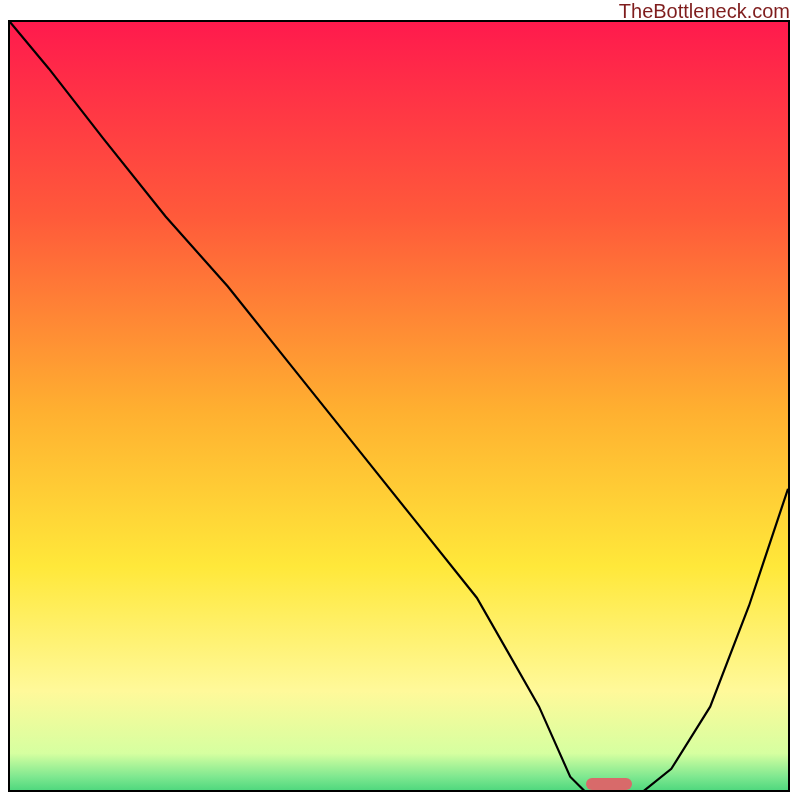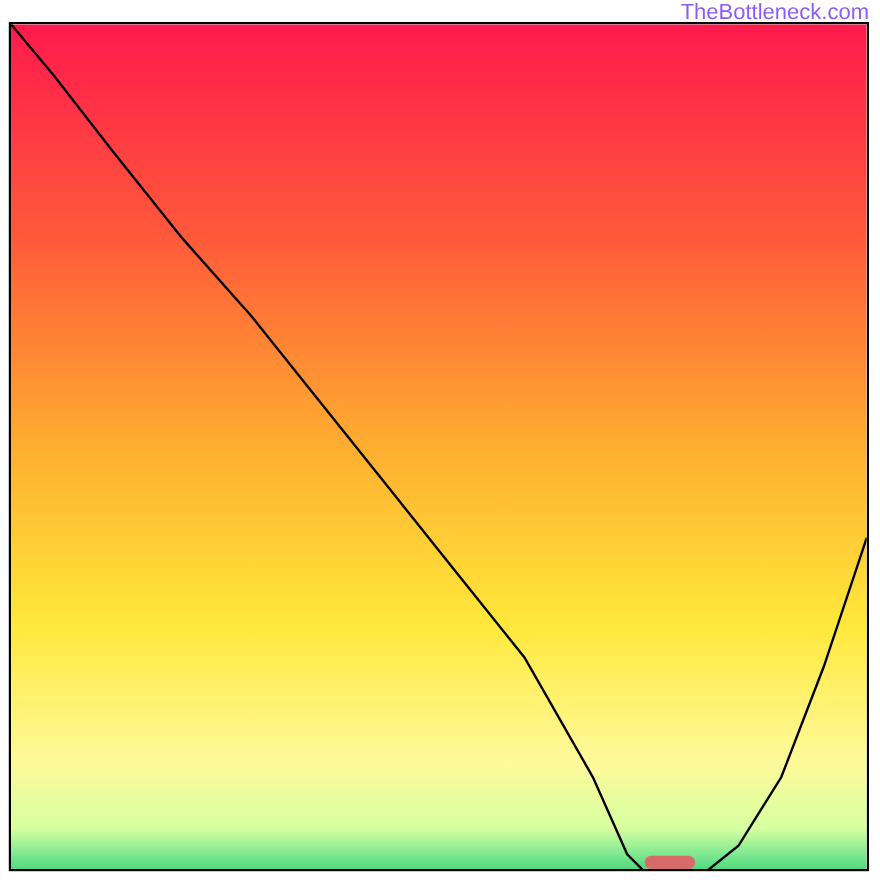--- a/index.html
+++ b/index.html
@@ -31,21 +31,21 @@
   }
   .marker {
     position: absolute;
     background: #d86a6a;
     border-radius: 8px;
   }
   .watermark {
     position: absolute;
     top: 0px;
     right: 10px;
-    color: #8b5cf6;
+    color: #7f1d1d;
     font-size: 20px;
     font-weight: 500;
   }
 </style>
 </head>
 <body>
 
 <div class="watermark">TheBottleneck.com</div>
 
 <div class="frame">

